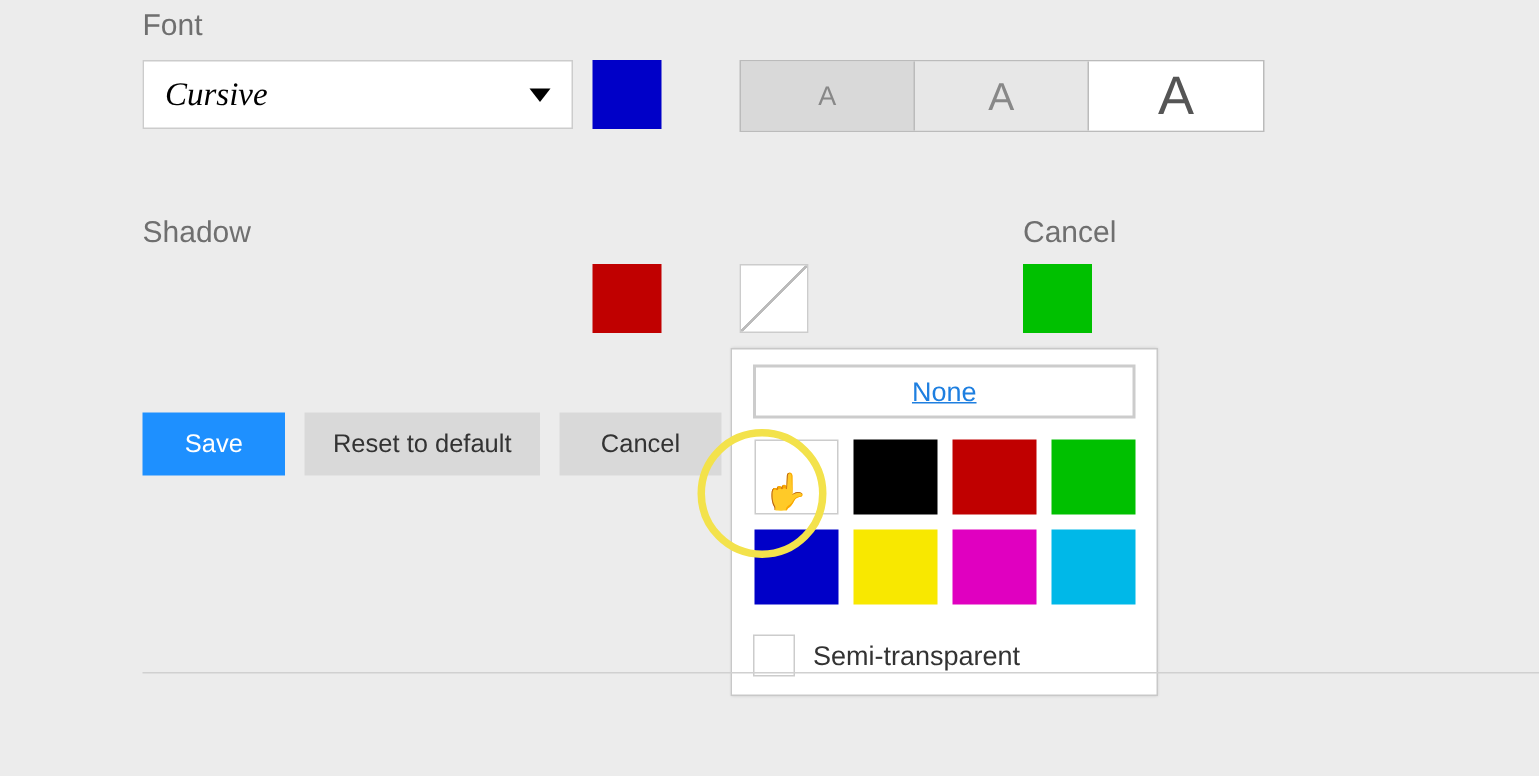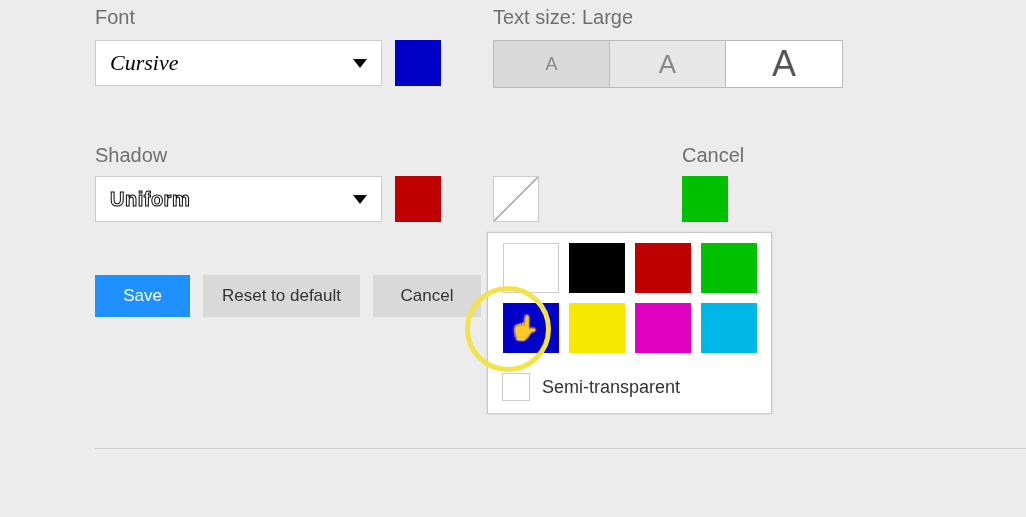--- a/index.html
+++ b/index.html
@@ -52,50 +52,48 @@
 
     .hi-ring { position:absolute; left:370px; top:286px; width:86px; height:86px; border:5px solid #f3e24b; border-radius:50%; pointer-events:none; }
     .cursor-hand { position:absolute; left:414px; top:314px; font-size:24px; pointer-events:none; filter:drop-shadow(0 0 1px #fff); transform:scaleX(-1); }
     .sep { position:absolute; left:0; right:0; top:448px; height:1px; background:#d0d0d0; }
   </style>
 </head>
 <body>
 
 <div class="panel">
   <div class="label lbl-font">Font</div>
-  <div class="label lbl-size">Text size: Large</div>
   <div class="label lbl-shadow">Shadow</div>
   <div class="label lbl-win">Cancel</div>
 
   <div class="select sel-font">
     <span class="val">Cursive</span>
     <span class="caret"></span>
   </div>
   <div class="swatch sw-font"></div>
 
   <div class="size-group">
     <div class="size-opt size-a">A</div>
     <div class="size-opt size-b">A</div>
     <div class="size-opt size-c">A</div>
   </div>
 
-  <div class="select sel-shadow">
-    <span class="val">Uniform</span>
-    <span class="caret"></span>
-  </div>
   <div class="swatch sw-shadow"></div>
 
   <div class="swatch sw-bg"></div>
   <div class="swatch sw-win"></div>
 
   <div class="btn btn-save">Save</div>
   <div class="btn btn-reset">Reset to default</div>
   <div class="btn btn-cancel">Cancel</div>
 
   <div class="popup">
+    <div class="none-btn">
+      <span>None</span>
+    </div>
     <div class="color-grid" id="color-grid">
         <div class="csw white" style="background: rgb(255, 255, 255);"></div>
         <div class="csw" style="background: rgb(0, 0, 0);"></div>
         <div class="csw" style="background: rgb(192, 0, 0);"></div>
         <div class="csw" style="background: rgb(0, 192, 0);"></div>
         <div class="csw" style="background: rgb(0, 0, 200);"></div>
         <div class="csw" style="background: rgb(248, 232, 0);"></div>
         <div class="csw" style="background: rgb(224, 0, 192);"></div>
         <div class="csw" style="background: rgb(0, 184, 232);"></div>
       </div>

